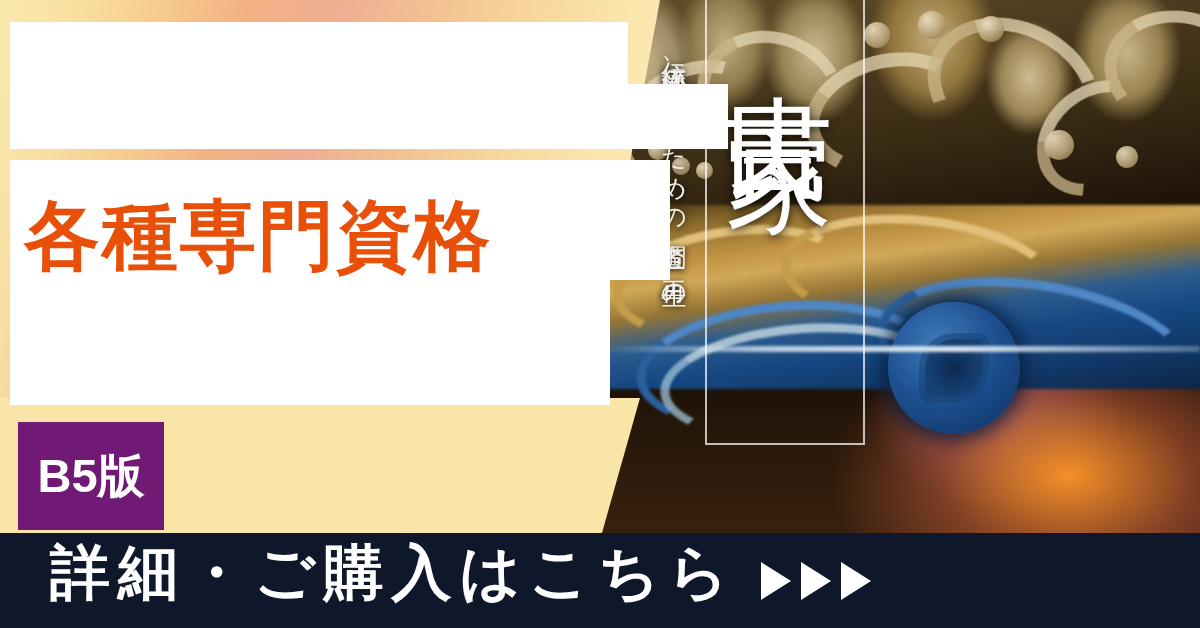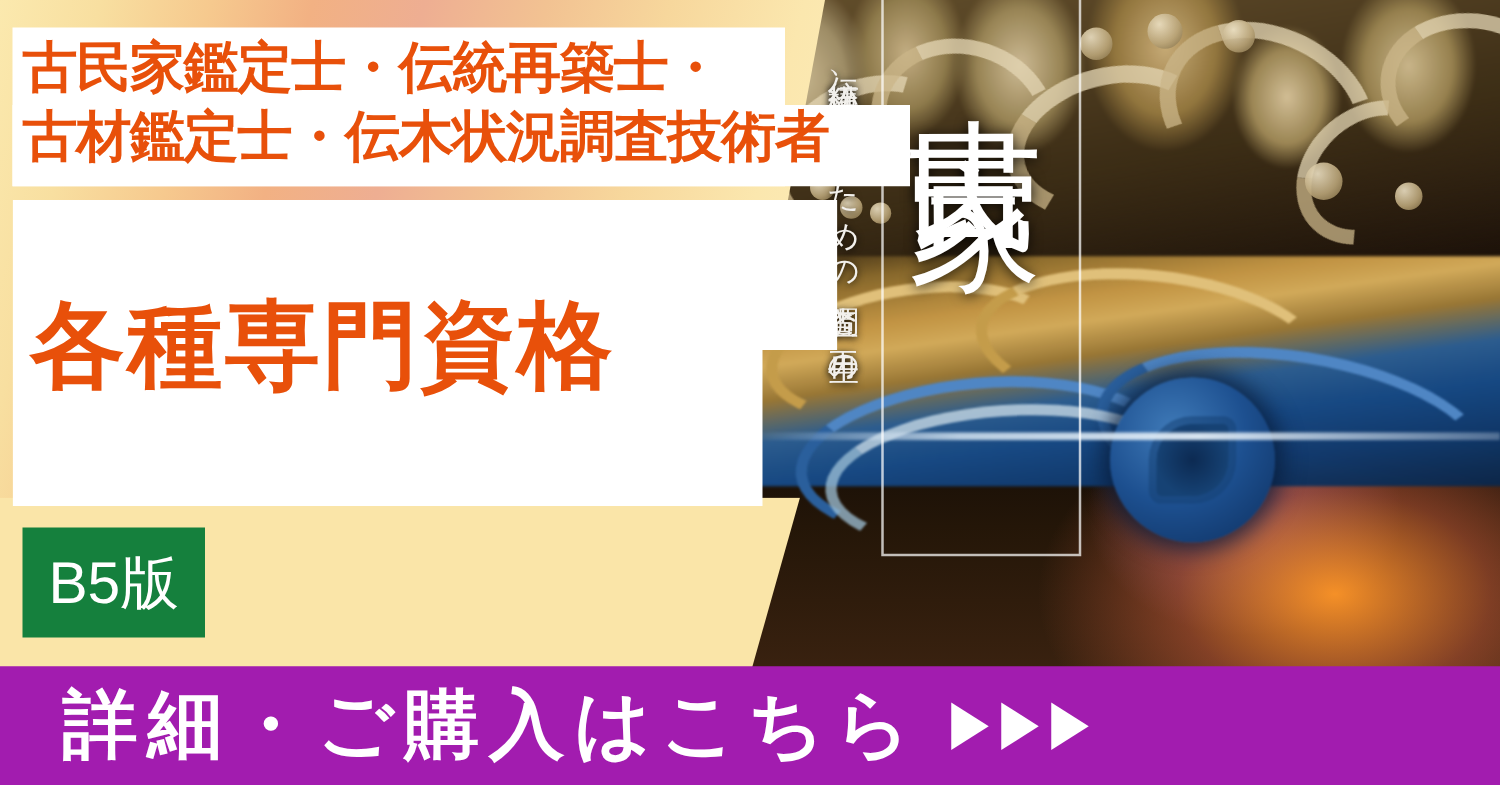--- a/index.html
+++ b/index.html
@@ -254,44 +254,43 @@
     background: #ffffff;
     clip-path: polygon(0 0, 660px 0, 660px 120px, 600px 120px, 600px 245px, 0 245px);
   }
   .title-line1, .title-line2 {
     position: absolute;
     z-index: 6;
     color: #e8500a;
     font-weight: 700;
     white-space: nowrap;
     letter-spacing: 2px;
-    margin-top: 40px;
   }
   .title-line1 {
     left: 24px;
     top: 186px;
     font-size: 76px;
   }
   .title-line2 {
     left: 168px;
     top: 283px;
     font-size: 76px;
   }
 
   
   .badge-b5 {
     position: absolute;
     left: 18px;
     top: 422px;
     width: 146px;
-    height: 88px;
-    background: #15803d;
+    height: 108px;
+    background: #701a75;
     color: #ffffff;
     font-size: 47px;
-    font-weight: 400;
+    font-weight: 700;
     display: flex;
     align-items: center;
     justify-content: center;
     letter-spacing: 0px;
     z-index: 6;
   }
   .price-text {
     position: absolute;
     left: 180px;
     top: 432px;
@@ -303,23 +302,22 @@
     white-space: nowrap;
   }
 
   
   .cta-bar {
     position: absolute;
     left: 0;
     top: 533px;
     width: 1200px;
     height: 95px;
-    background: #a21caf;
+    background: #0f172a;
     display: flex;
-    align-items: center;
     z-index: 10;
   }
   .cta-text {
     color: #ffffff;
     font-size: 60px;
     font-weight: 700;
     letter-spacing: 8px;
     margin-left: 50px;
     white-space: nowrap;
   }
@@ -375,24 +373,20 @@
     <div class="cover-frame"></div>
     <div class="cover-title">古民家</div>
     <div class="cover-sub">伝統構法、古民家活用のための調査と再生の</div>
   </div>
 
   <div class="left-panel"></div>
   <div class="left-panel-flat"></div>
 
   <div class="headline-box"></div>
   <div class="headline-box-2"></div>
-  <div class="headline-text">
-    <div>古民家鑑定士・伝統再築士・</div>
-    <div>古材鑑定士・伝木状況調査技術者</div>
-  </div>
 
   <div class="title-box"></div>
   <div class="title-line1">各種専門資格</div>
 
   <div class="badge-b5">B5版</div>
 
   <div class="cta-bar">
     <div class="cta-text">詳細・ご購入はこちら</div>
     <div class="cta-arrows">
       <span></span>

